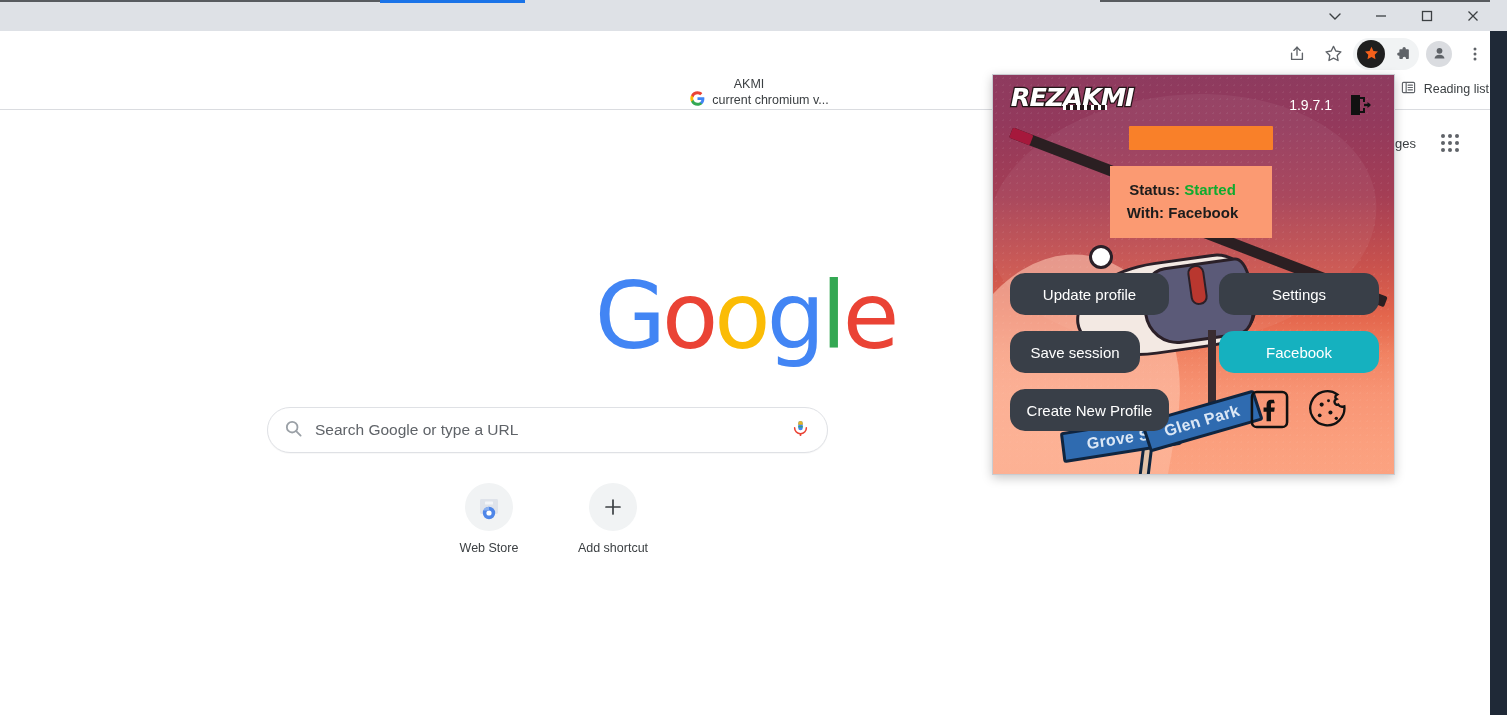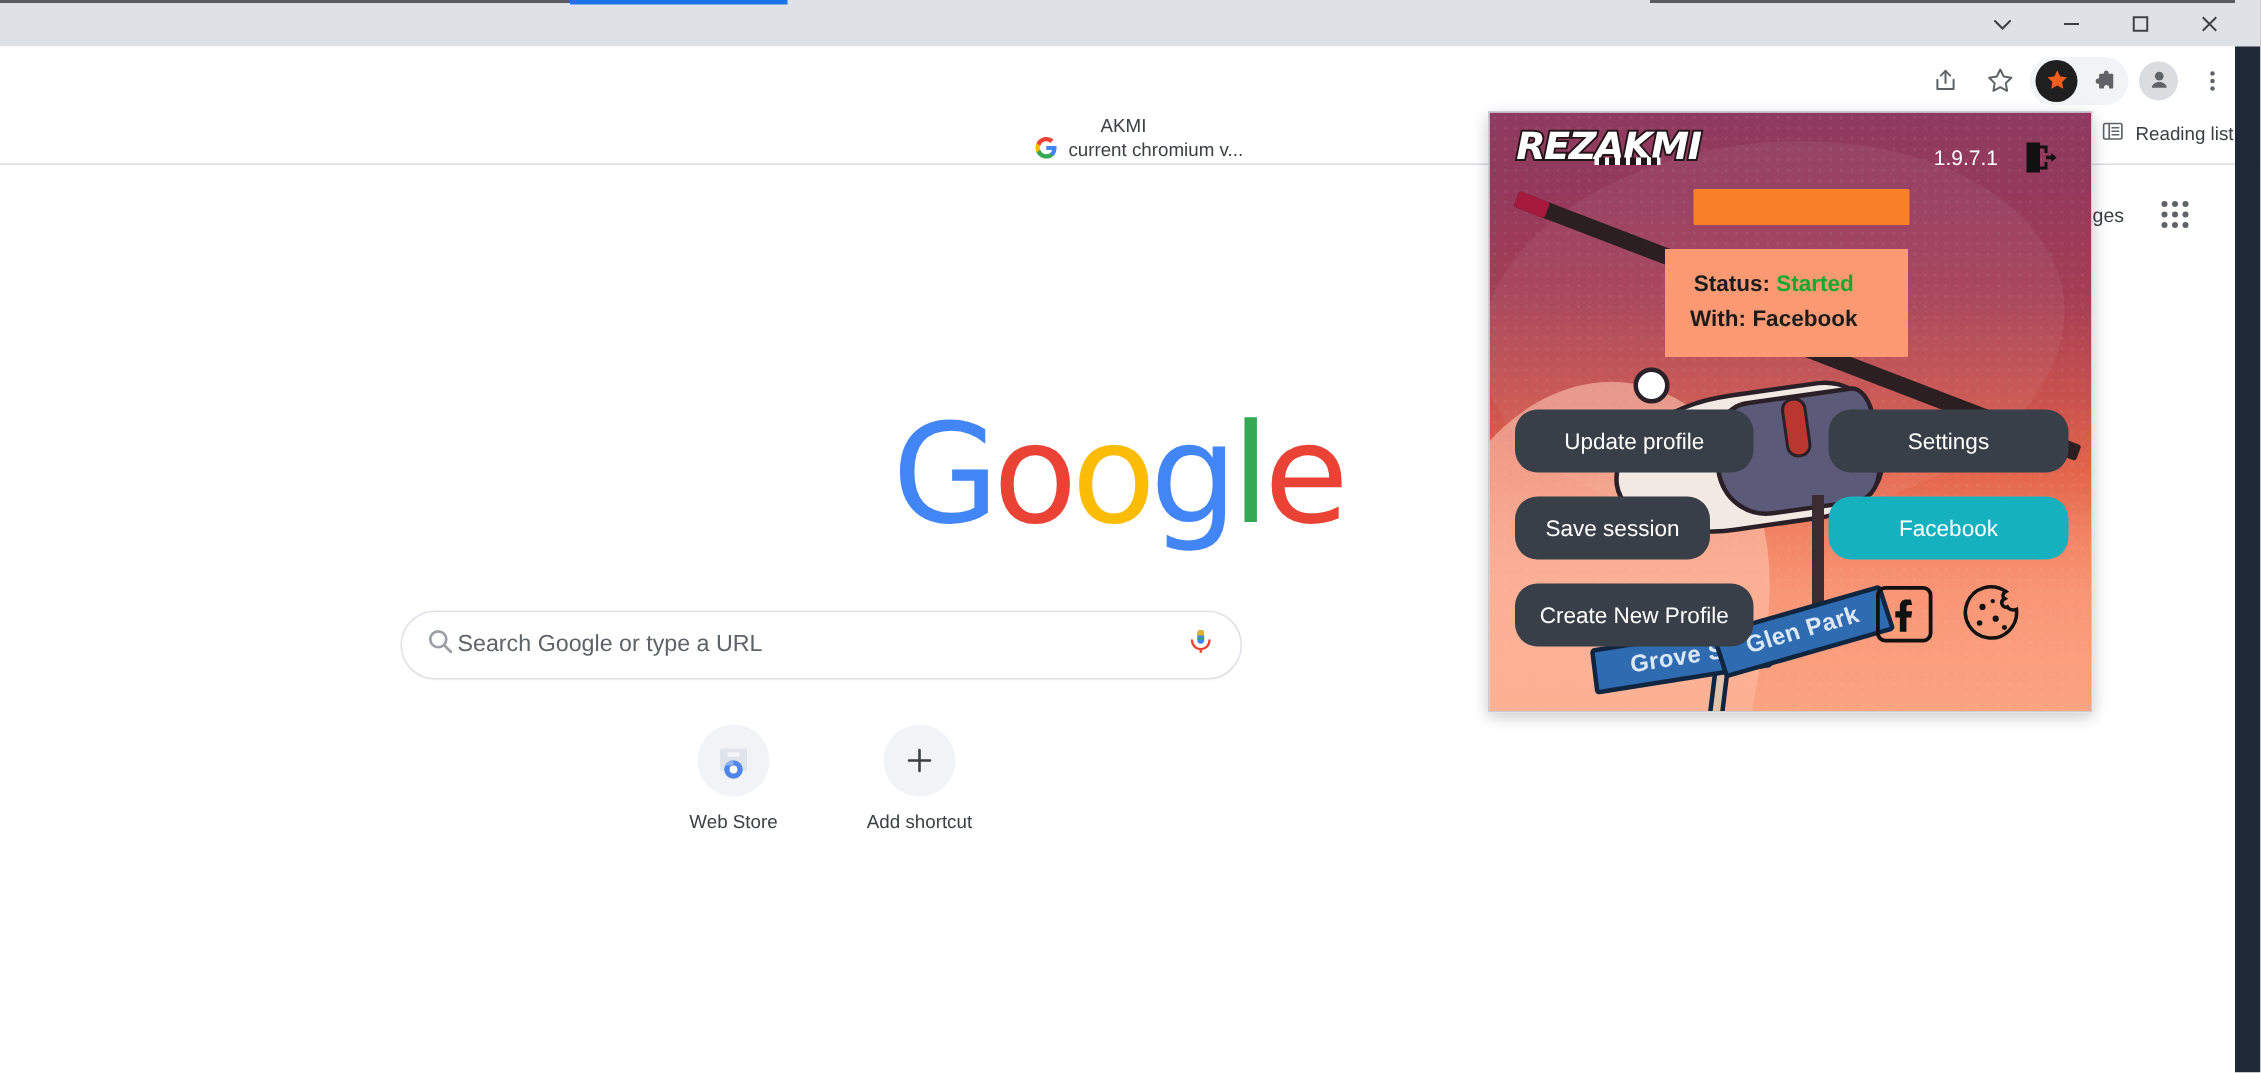--- a/index.html
+++ b/index.html
@@ -98,21 +98,21 @@
     letter-spacing:-4px; line-height:1;text-decoration:underline;
   }
   .g-logo span { display:inline-block; }
 
   .searchbox {
     position:absolute; left:267px; top:296px; width:561px; height:46px;
     border:1px solid #dfe1e5; border-radius:24px; background:#fff;
     display:flex; align-items:center; padding:0 16px; cursor:text;
     box-shadow:0 1px 1px rgba(0,0,0,0.03);
   }
-  .search-ph { margin-left:2px; font-size:15.5px; color:#5f6368; flex:1; }
+  .search-ph { margin-left:12px; font-size:15.5px; color:#5f6368; flex:1; }
 
   .shortcuts {
     position:absolute; left:433px; top:366px; display:flex; gap:12px;
   }
   .sc {
     width:112px; display:flex; flex-direction:column; align-items:center;
     cursor:pointer; padding-top:6px;
   }
   .sc-circle {
     width:48px; height:48px; border-radius:50%; background:#f1f3f4;

